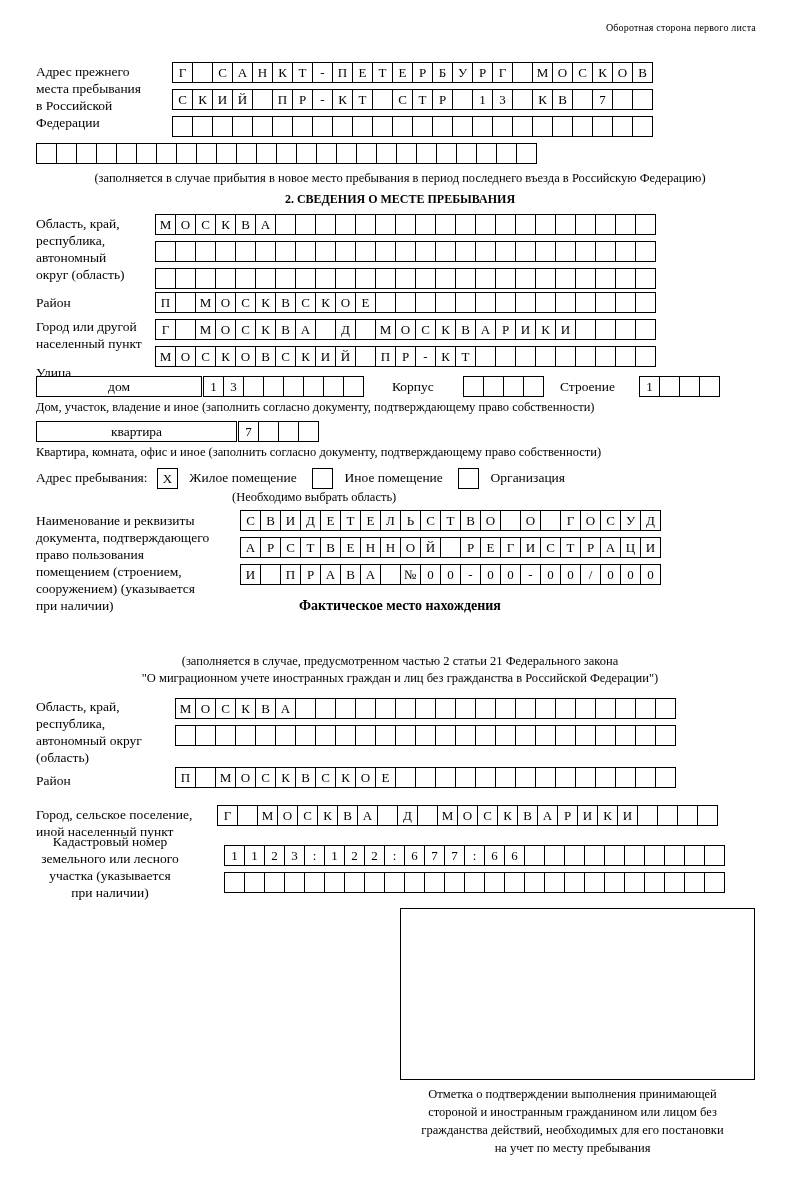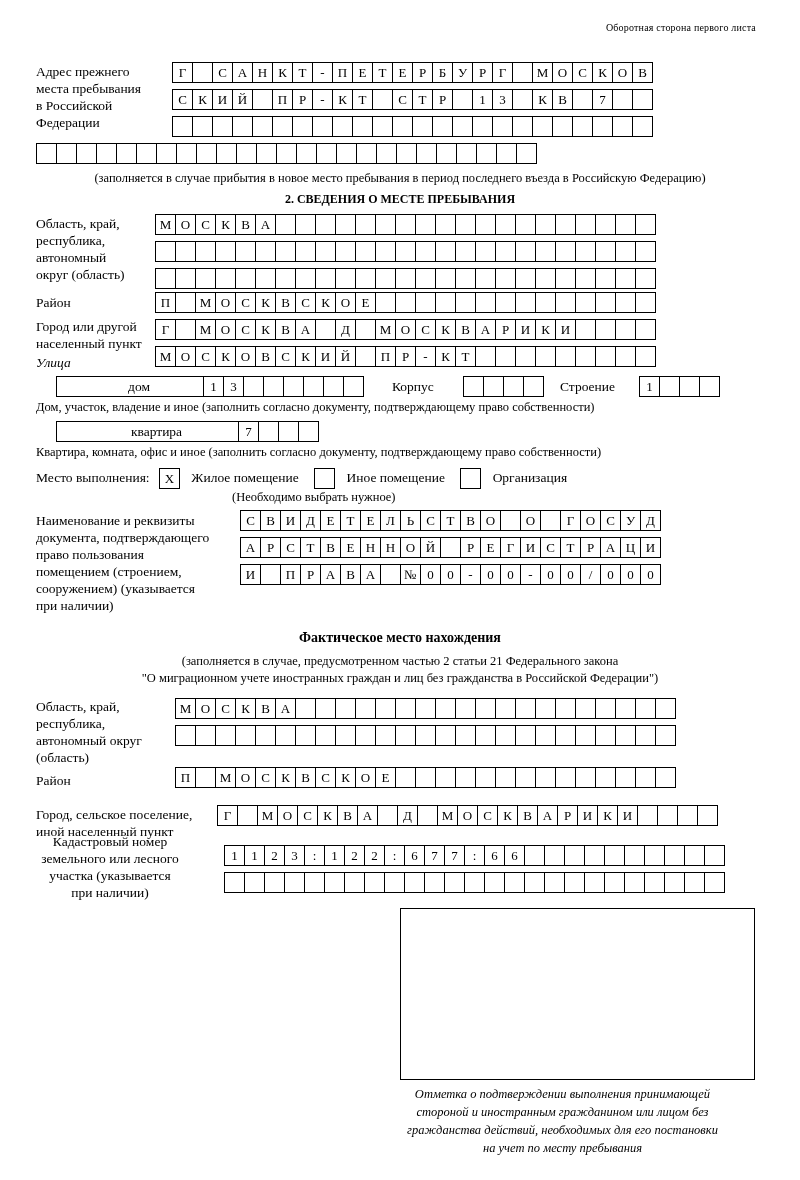--- a/index.html
+++ b/index.html
@@ -34,21 +34,21 @@
     font-family:"Liberation Serif", serif;
     display:flex;align-items:center;justify-content:center;
     background:#fff;
     line-height:1;
   }
 
   .boxline{position:absolute;border:1px solid #000;box-sizing:border-box;}
   .wide-field{
     height:21px;border:1px solid #000;box-sizing:border-box;
     display:flex;align-items:center;justify-content:center;
-    font-size:13.5px;background:#fff;margin-left:20px;
+    font-size:13.5px;background:#fff;
   }
   .chk{
     width:21px;height:21px;border:1px solid #000;box-sizing:border-box;
     display:inline-flex;align-items:center;justify-content:center;
     font-size:13px;vertical-align:middle;background:#fff;
   }
   .bigbox{
     position:absolute;border:1px solid #000;box-sizing:border-box;background:#fff;
   }
   .txt{position:absolute;}
@@ -320,21 +320,21 @@
       <div class="cell">Р</div>
       <div class="cell">И</div>
       <div class="cell">К</div>
       <div class="cell">И</div>
       <div class="cell"></div>
       <div class="cell"></div>
       <div class="cell"></div>
       <div class="cell"></div>
     </div>
 
-  <div class="txt lbl" style="left:36px;top:354px;font-style:italic;">Улица</div>
+  <div class="txt lbl" style="left:36px;top:364px;">Улица</div>
   <div class="row" id="s2-street" style="left:155px;top:346px;">
       <div class="cell">М</div>
       <div class="cell">О</div>
       <div class="cell">С</div>
       <div class="cell">К</div>
       <div class="cell">О</div>
       <div class="cell">В</div>
       <div class="cell">С</div>
       <div class="cell">К</div>
       <div class="cell">И</div>
@@ -386,29 +386,29 @@
   <div class="wide-field boxline" style="left:36px;top:421px;width:201px;">квартира</div>
   <div class="row" id="s2-flat" style="left:238px;top:421px;">
       <div class="cell">7</div>
       <div class="cell"></div>
       <div class="cell"></div>
       <div class="cell"></div>
     </div>
   <div class="txt lbl-sm" style="left:36px;top:444px;">Квартира, комната, офис и иное (заполнить согласно документу, подтверждающему право собственности)</div>
 
   <div class="txt lbl nowrap" style="left:36px;top:468px;">
-    <span>Место выполнения:</span>
+    <span>Адрес пребывания:</span>
     <span class="chk" style="margin-left:6px;">Х</span>
     <span style="margin-left:8px;">Жилое помещение</span>
     <span class="chk" style="margin-left:12px;"></span>
     <span style="margin-left:8px;text-align:center;">Иное помещение</span>
     <span class="chk" style="margin-left:12px;"></span>
     <span style="margin-left:8px;">Организация</span>
   </div>
-  <div class="txt lbl-sm" style="left:232px;top:489px;">(Необходимо выбрать нужное)</div>
+  <div class="txt lbl-sm" style="left:232px;top:489px;">(Необходимо выбрать область)</div>
 
   <div class="txt lbl" style="left:36px;top:512px;width:210px;">
     <div>Наименование и реквизиты</div>
     <div>документа, подтверждающего</div>
     <div>право пользования</div>
     <div>помещением (строением,</div>
     <div>сооружением) (указывается</div>
     <div>при наличии)</div>
   </div>
   <div class="row" id="s2-doc0" style="left:240px;top:510px;">
@@ -474,21 +474,21 @@
       <div class="cell">0</div>
       <div class="cell">-</div>
       <div class="cell">0</div>
       <div class="cell">0</div>
       <div class="cell">/</div>
       <div class="cell">0</div>
       <div class="cell">0</div>
       <div class="cell">0</div>
     </div>
 
-  <div class="txt bold center" style="left:36px;top:630px;width:728px;font-size:14px;">Фактическое место нахождения</div>
+  <div class="txt bold center" style="left:36px;top:598px;width:728px;font-size:14px;">Фактическое место нахождения</div>
   <div class="txt lbl-sm center" style="left:36px;top:653px;width:728px;">(заполняется в случае, предусмотренном частью 2 статьи 21 Федерального закона</div>
   <div class="txt lbl-sm center" style="left:36px;top:670px;width:728px;">"О миграционном учете иностранных граждан и лиц без гражданства в Российской Федерации")</div>
 
   <div class="txt lbl" style="left:36px;top:698px;width:150px;">
     <div>Область, край,</div>
     <div>республика,</div>
     <div>автономный округ</div>
     <div>(область)</div>
   </div>
   <div class="row" id="al-reg0" style="left:175px;top:698px;">
@@ -662,20 +662,20 @@
       <div class="cell"></div>
       <div class="cell"></div>
       <div class="cell"></div>
       <div class="cell"></div>
       <div class="cell"></div>
       <div class="cell"></div>
       <div class="cell"></div>
     </div>
 
   <div class="bigbox" style="left:400px;top:908px;width:355px;height:172px;"></div>
-  <div class="txt lbl-sm center" style="left:370px;top:1085px;width:385px;line-height:18px;font-style:italic;">
+  <div class="txt lbl-sm center" style="left:380px;top:1085px;width:385px;line-height:18px;">
     <div>Отметка о подтверждении выполнения принимающей</div>
     <div>стороной и иностранным гражданином или лицом без</div>
     <div>гражданства действий, необходимых для его постановки</div>
     <div>на учет по месту пребывания</div>
   </div>
 
 </div>
 
 </body></html>

